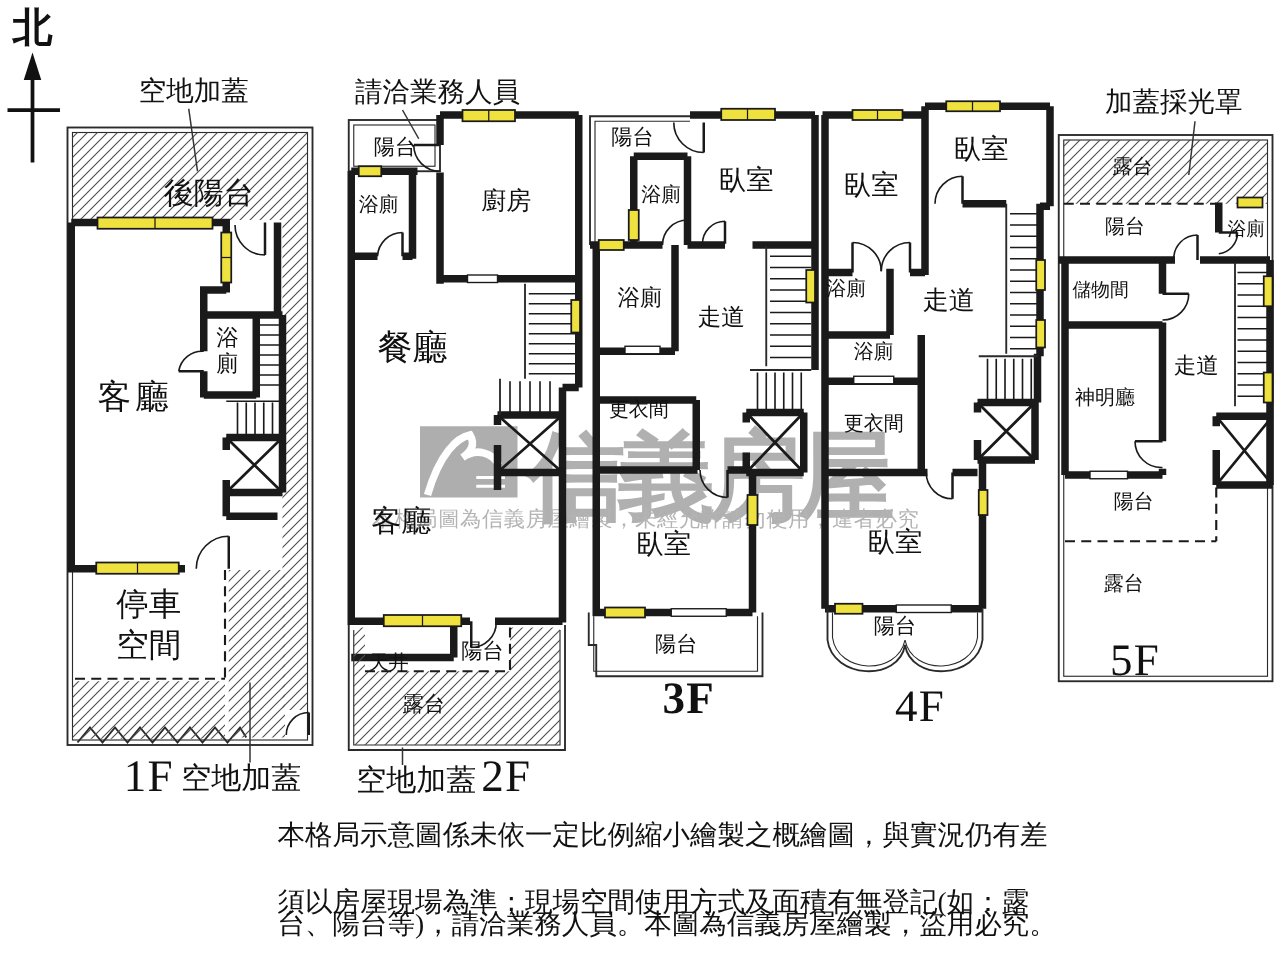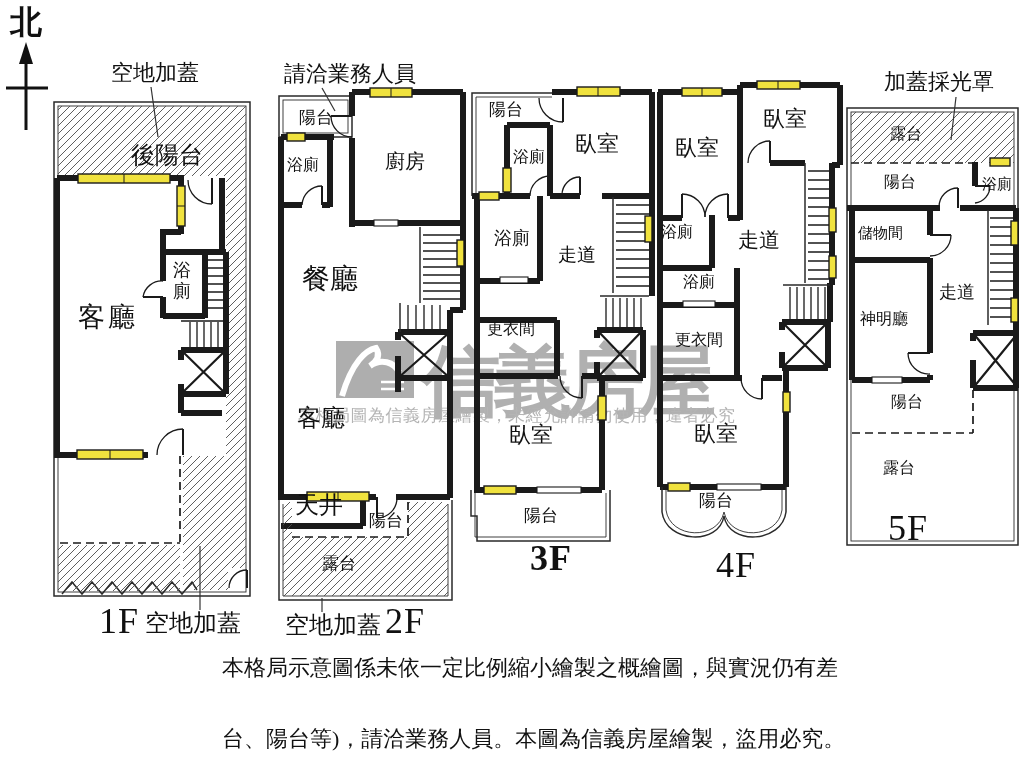--- a/index.html
+++ b/index.html
@@ -320,30 +320,31 @@
     </g>
   </g>
 </svg>
 
   <div class="lbl" style="left:10px;top:4px;font-size:32px;font-weight:bold;">北</div>
 
   <div class="lbl" style="left:111px;top:60px;font-size:22px;">空地加蓋</div>
   <div class="lbl" style="left:131px;top:142px;font-size:24px;">後陽台</div>
   <div class="lbl" style="left:78px;top:302px;font-size:27px;letter-spacing:3px;">客廳</div>
   <div class="lbl v" style="left:173px;top:260px;font-size:18px;width:20px;">浴廁</div>
+  <div class="lbl ctr" style="left:89px;top:468px;font-size:26px;width:60px;line-height:1.25;">停車空間</div>
   <div class="lbl flabel" style="left:99px;top:601px;">1F</div>
   <div class="lbl" style="left:145px;top:610px;font-size:24px;">空地加蓋</div>
 
   <div class="lbl" style="left:284px;top:61px;font-size:22px;">請洽業務人員</div>
   <div class="lbl" style="left:299px;top:108px;font-size:17px;">陽台</div>
   <div class="lbl" style="left:287px;top:156px;font-size:16px;">浴廁</div>
   <div class="lbl" style="left:385px;top:150px;font-size:20px;">廚房</div>
   <div class="lbl" style="left:302px;top:263px;font-size:28px;">餐廳</div>
   <div class="lbl" style="left:297px;top:405px;font-size:24px;">客廳</div>
-  <div class="lbl" style="left:295px;top:492px;font-size:24px;">天井</div>
+  <div class="lbl" style="left:295px;top:522px;font-size:16px;">天井</div>
   <div class="lbl" style="left:369px;top:511px;font-size:17px;">陽台</div>
   <div class="lbl" style="left:322px;top:554px;font-size:17px;">露台</div>
   <div class="lbl" style="left:285px;top:612px;font-size:24px;">空地加蓋</div>
   <div class="lbl flabel" style="left:385px;top:601px;">2F</div>
 
   <div class="lbl" style="left:489px;top:100px;font-size:17px;">陽台</div>
   <div class="lbl" style="left:513px;top:148px;font-size:16px;">浴廁</div>
   <div class="lbl" style="left:575px;top:131px;font-size:22px;">臥室</div>
   <div class="lbl" style="left:494px;top:228px;font-size:18px;">浴廁</div>
   <div class="lbl" style="left:558px;top:244px;font-size:19px;">走道</div>
@@ -367,15 +368,16 @@
   <div class="lbl" style="left:884px;top:173px;font-size:16px;">陽台</div>
   <div class="lbl" style="left:982px;top:176px;font-size:15px;">浴廁</div>
   <div class="lbl" style="left:858px;top:225px;font-size:15px;">儲物間</div>
   <div class="lbl" style="left:939px;top:282px;font-size:18px;">走道</div>
   <div class="lbl" style="left:860px;top:310px;font-size:16px;">神明廳</div>
   <div class="lbl" style="left:891px;top:393px;font-size:16px;">陽台</div>
   <div class="lbl" style="left:883px;top:459px;font-size:16px;">露台</div>
   <div class="lbl flabel" style="left:888px;top:508px;">5F</div>
 
   <div class="disc" style="top:653px;">本格局示意圖係未依一定比例縮小繪製之概繪圖，與實況仍有差</div>
+  <div class="disc" style="top:707px;">須以房屋現場為準；現場空間使用方式及面積有無登記(如：露</div>
   <div class="disc" style="top:724px;">台、陽台等)，請洽業務人員。本圖為信義房屋繪製，盜用必究。</div>
 
 </div>
 
 </body></html>

